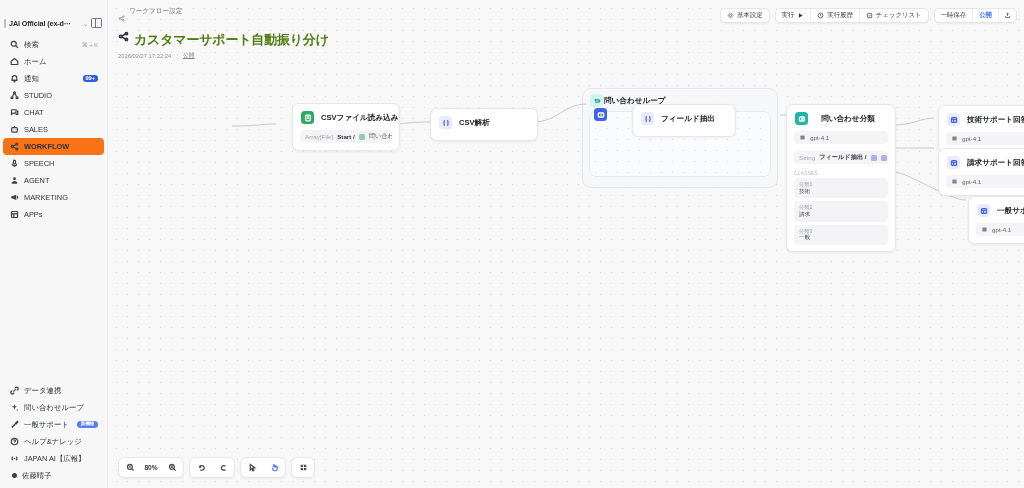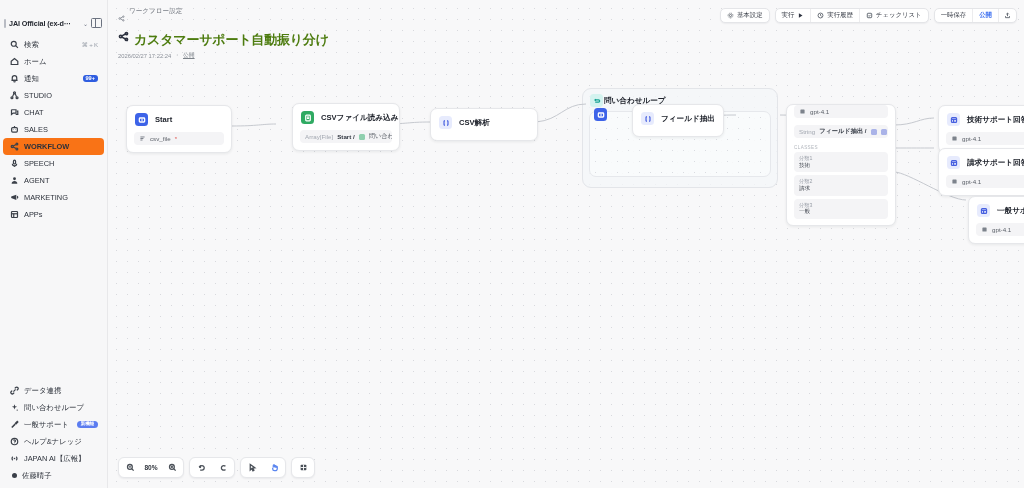--- a/index.html
+++ b/index.html
@@ -483,40 +483,20 @@
       <path d="M124 126 C150 126 154 124 168 124"></path>
       <path d="M274 124 C300 124 300 122 322 122"></path>
       <path d="M428 122 C452 120 456 104 478 104"></path>
       <path d="M566 117 C600 117 600 115 628 115"></path>
       <path d="M672 115 C702 115 700 122 724 122"></path>
       <path d="M786 125 C806 125 812 118 826 118"></path>
       <path d="M786 148 C806 148 812 148 826 148"></path>
       <path d="M786 172 C800 172 840 200 858 200"></path>
     </svg>
 
-    <div class="node" style="left:18px; top:105px; width:106px;">
-      <div class="node-head">
-        <span class="node-badge nb-blue">
-            <svg viewBox="0 0 12 12">
-              <rect x="2" y="3" width="8" height="6" rx="1.2"></rect>
-              <path d="M4.6 6h3" stroke-width="1.6"></path>
-            </svg>
-          </span>
-        <span class="node-title">Start</span>
-      </div>
-      <div class="node-field">
-        <span class="fi"><svg viewBox="0 0 12 12">
-              <line x1="2.4" y1="3.4" x2="9.6" y2="3.4"></line>
-              <line x1="2.4" y1="6" x2="7.6" y2="6"></line>
-              <line x1="2.4" y1="8.6" x2="6" y2="8.6"></line>
-            </svg></span>
-        <span>csv_file</span>
-        <span class="req">*</span>
-      </div>
-    </div>
 
     <div class="node" style="left:184px; top:103px; width:108px;">
       <div class="node-head">
         <span class="node-badge nb-green">
             <svg viewBox="0 0 12 12">
               <rect x="2.6" y="1.8" width="6.8" height="8.4" rx="1.1"></rect>
               <line x1="4.4" y1="4.6" x2="7.6" y2="4.6"></line>
               <line x1="4.4" y1="6.6" x2="7.6" y2="6.6"></line>
             </svg>
           </span>
@@ -556,34 +536,44 @@
       <div class="loop-body" style="height:66px;"></div>
     </div>
 
     <div class="port" style="left:486px; top:108px;">
       <svg viewBox="0 0 12 12">
           <rect x="2" y="3" width="8" height="6" rx="1.2"></rect>
           <path d="M4.6 6h3" stroke-width="1.6"></path>
         </svg>
     </div>
 
-    <div class="node" style="left:524px; top:104px; width:92px;">
+    <div class="node" style="left:524px; top:104px; width:104px;">
       <div class="node-head">
         <span class="node-badge nb-indigo-soft">
             <svg viewBox="0 0 12 12">
               <path d="M4.4 2.6c-1 0-1.4.6-1.4 1.4v1.2c0 .5-.3.8-.8.8.5 0 .8.3.8.8v1.2c0 .8.4 1.4 1.4 1.4"></path>
               <path d="M7.6 2.6c1 0 1.4.6 1.4 1.4v1.2c0 .5.3.8.8.8-.5 0-.8.3-.8.8v1.2c0 .8-.4 1.4-1.4 1.4"></path>
             </svg>
           </span>
         <span class="node-title">フィールド抽出</span>
       </div>
       <div style="height:5px"></div>
     </div>
 
     <div class="node" style="left:678px; top:104px; width:110px;">
+      <div class="node-head">
+        <span class="node-badge nb-teal">
+            <svg viewBox="0 0 12 12">
+              <rect x="2.2" y="3" width="7.6" height="6" rx="1.3"></rect>
+              <path d="M4.4 6h3.2"></path>
+              <path d="M6.4 4.8 7.8 6l-1.4 1.2"></path>
+            </svg>
+          </span>
+        <span class="node-title ctr">問い合わせ分類</span>
+      </div>
       <div class="node-field">
         <span class="fi"><svg viewBox="0 0 12 12">
               <rect x="2.4" y="2.4" width="7.2" height="7.2" rx="1.2" fill="currentColor" stroke="none"></rect>
             </svg></span>
         <span>gpt-4.1</span>
       </div>
       <div class="node-field">
         <span class="dim">String</span>
         <span class="strong">フィールド抽出 /</span>
         <span class="chip-ico"></span>

